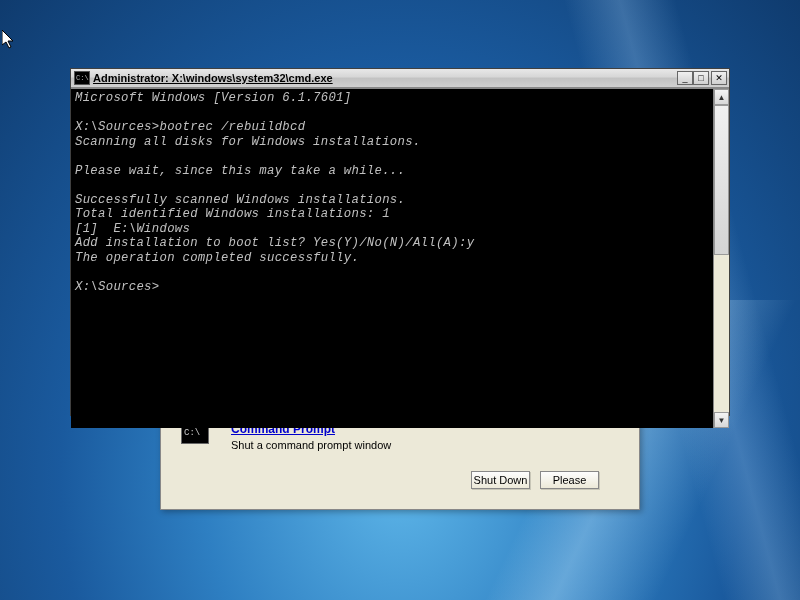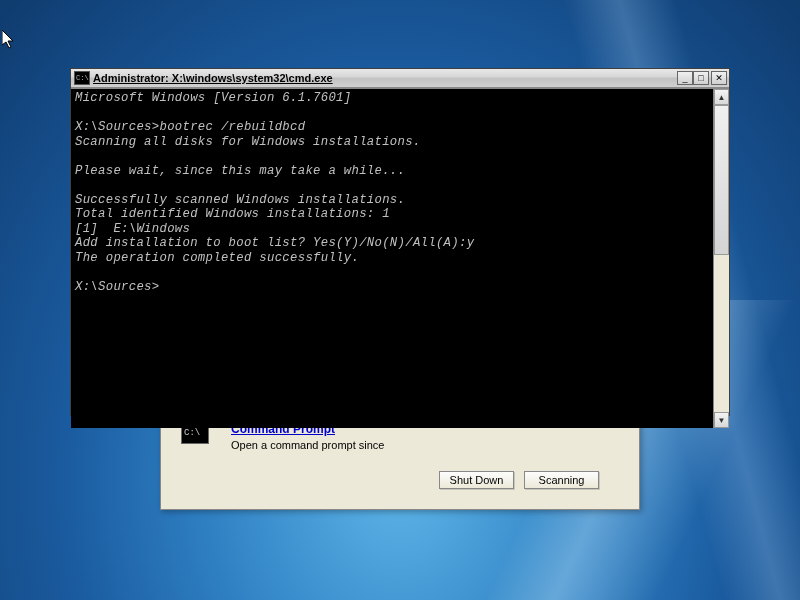--- a/index.html
+++ b/index.html
@@ -35,21 +35,21 @@
 .tool-icon-text { color: #ccc; font-family: 'Courier New', monospace; font-size: 9px; }
 .tool-text { flex: 1; margin-left: 12px; }
 .tool-link { color: #0000cc; text-decoration: underline; font-weight: bold; font-size: 12px; cursor: pointer; }
 .tool-desc { color: #000; font-size: 11px; margin-top: 3px; }
 .recovery-buttons {
   display: flex; justify-content: flex-end; gap: 10px; padding: 6px 20px 0 0;
 }
 .rec-btn {
   background: linear-gradient(#fdfdfd, #ece9d8); border: 1px solid #888;
   padding: 2px 0; font-size: 11px; font-family: Tahoma, sans-serif; cursor: pointer;
-  width: 75px; text-align: center;
+  width: 59px; text-align: center;
   box-shadow: 1px 1px 0 rgba(0,0,0,0.15);
 }
 
 .cmd-window {
   position: absolute; left: 70px; top: 68px; width: 660px; height: 348px;
   z-index: 20; border: 1px solid #404040;
 }
 .cmd-titlebar {
   height: 19px; background: linear-gradient(#e8e8e8, #d6d6d6 45%, #c2c2c2 50%, #d0d0d0);
   border-bottom: 1px solid #888; display: flex; align-items: center;
@@ -106,26 +106,26 @@
 </div>
 
 <div class="recovery-dialog">
   <div class="recovery-body">
     <div class="tool-row">
       <div class="tool-icon">
         <span class="tool-icon-text">C:\</span>
       </div>
       <div class="tool-text">
         <div class="tool-link">Command Prompt</div>
-        <div class="tool-desc">Open a command prompt since</div>
+        <div class="tool-desc">Shut a command prompt window</div>
       </div>
     </div>
     <div class="recovery-buttons">
       <button class="rec-btn">Shut Down</button>
-      <button class="rec-btn">Scanning</button>
+      <button class="rec-btn">Please</button>
     </div>
   </div>
 </div>
 
 <div class="cmd-window">
   <div class="cmd-titlebar">
     <div class="cmd-title-icon">
       <span class="cmd-title-icon-txt">C:\</span>
     </div>
     <span class="cmd-title">Administrator: X:\windows\system32\cmd.exe</span>

